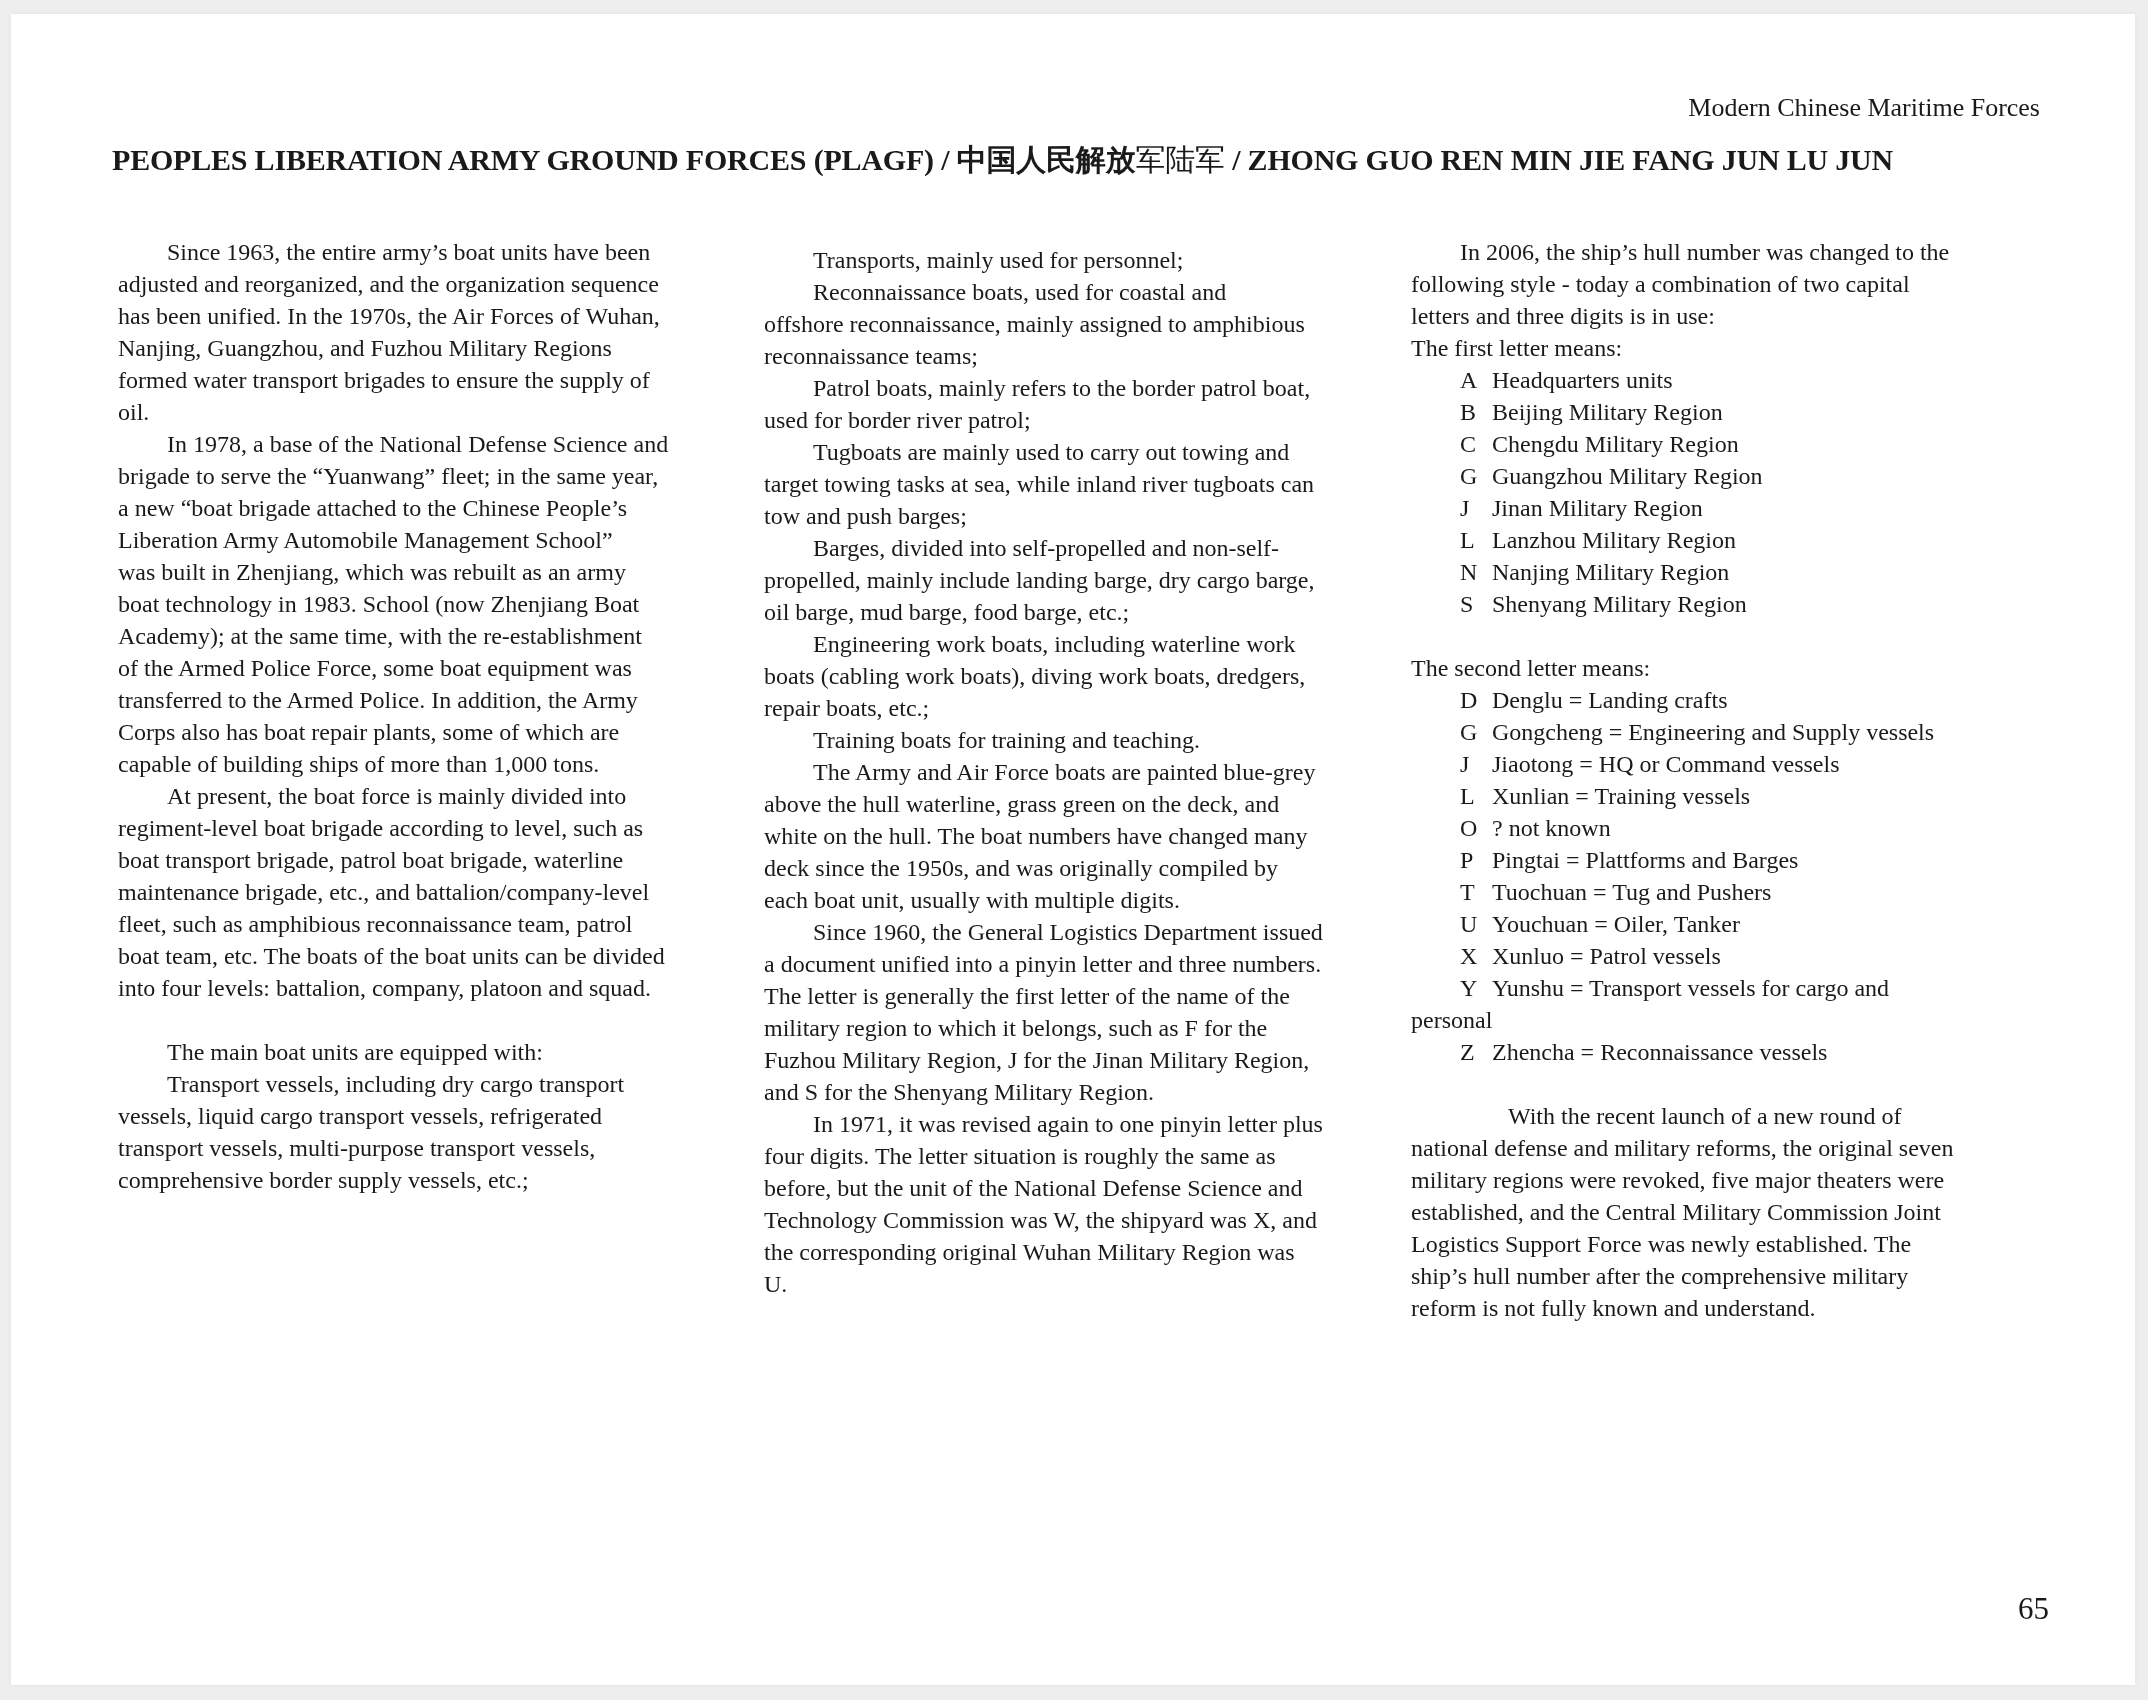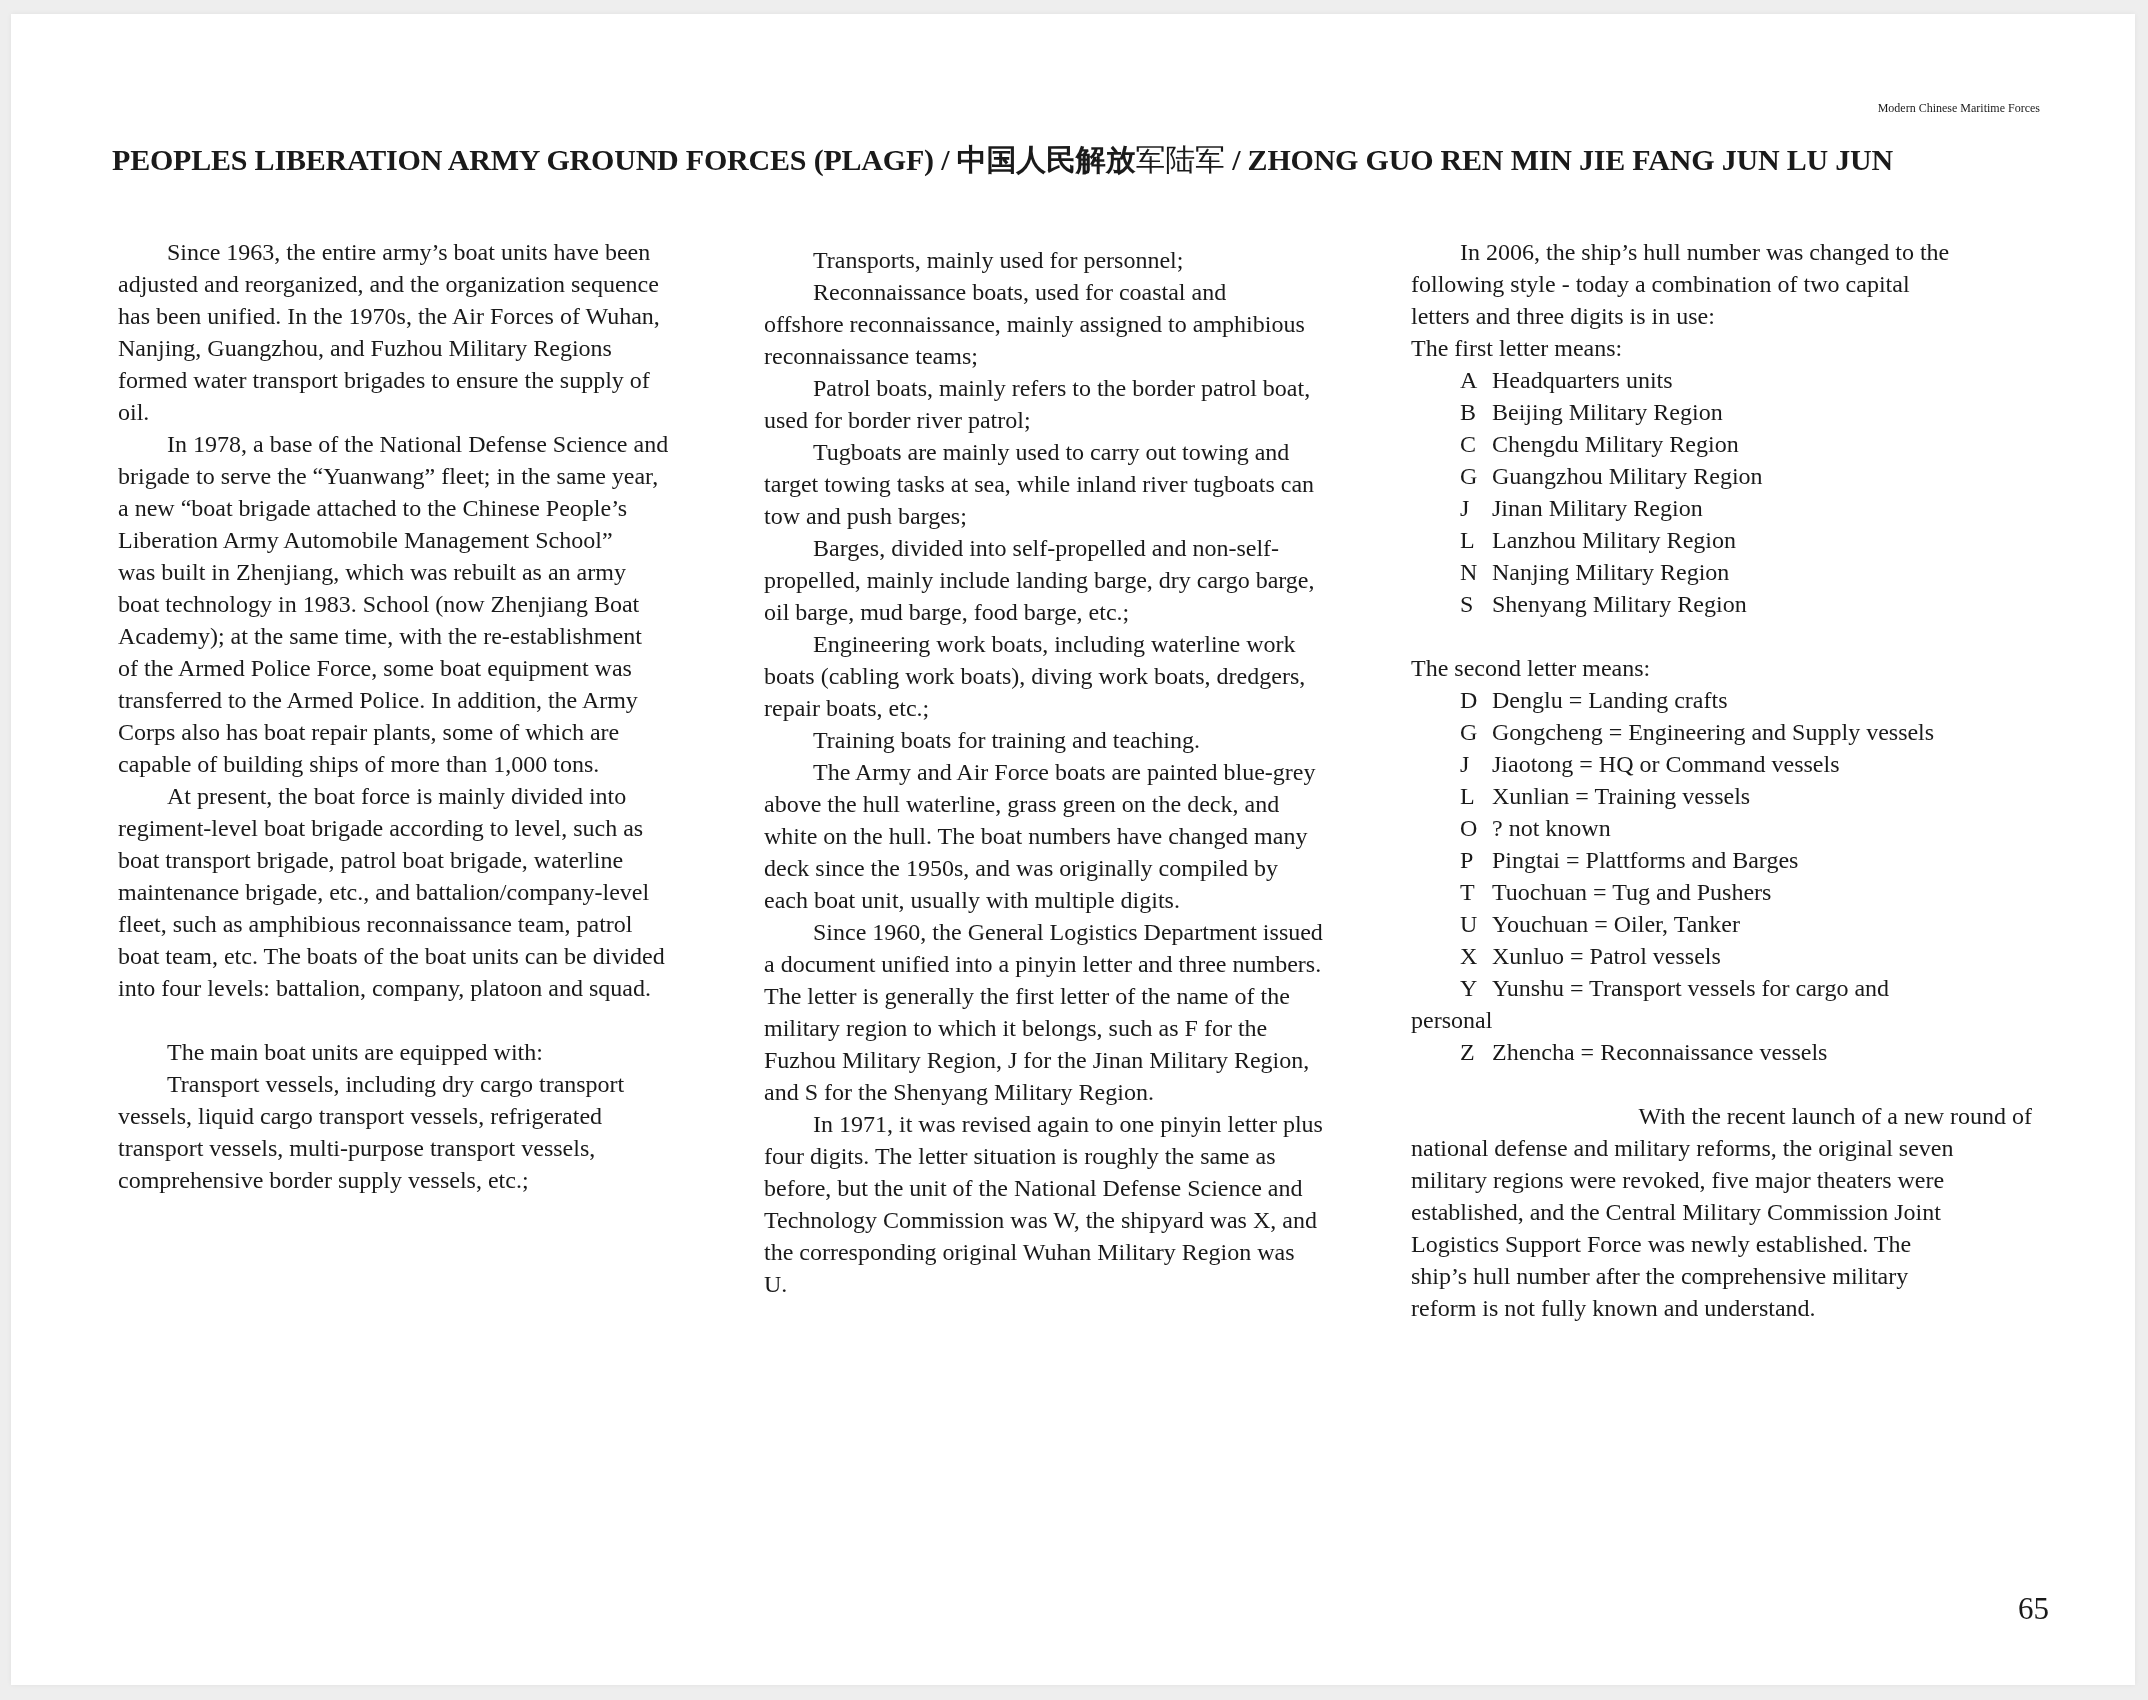--- a/index.html
+++ b/index.html
@@ -13,22 +13,22 @@
   }
   .page {
     position: absolute;
     left: 11px; top: 14.3px;
     width: 2124px; height: 1671px;
     background: #ffffff;
     box-shadow: 0 0 5px rgba(0,0,0,0.06);
   }
   .running-head {
     position: absolute;
-    right: 95px; top: 87px;
-    font-size: 12px;
+    right: 95px; top: 79px;
+    font-size: 26px;
     white-space: nowrap;
   }
   .chapter-title {
     position: absolute;
     left: 101px; top: 126px;
     font-size: 30px;
     font-weight: bold;
     white-space: nowrap;
     letter-spacing: -0.2px;
   }
@@ -37,21 +37,21 @@
     position: absolute;
     top: 222px;
     font-size: 24px;
     line-height: 32px;
   }
   .col1 { left: 107px; width: 613px; }
   .col2 { left: 753px; width: 621px; margin-top: 8px; }
   .col3 { left: 1400px; width: 621px; }
   .line { display: block; white-space: nowrap; height: 32px; }
   .ind { padding-left: 49px; }
-  .ind2 { padding-left: 97px; text-align: right; }
+  .ind2 { padding-left: 97px; }
   .blank { height: 32px; display: block; }
   .code-item { display: block; white-space: nowrap; height: 32px; padding-left: 49px; }
   .code-item .code-letter { display: inline-block; width: 32px; }
   .page-number {
     position: absolute;
     right: 86px; top: 1577px;
     font-size: 31px;
   }
 </style>
 </head>

